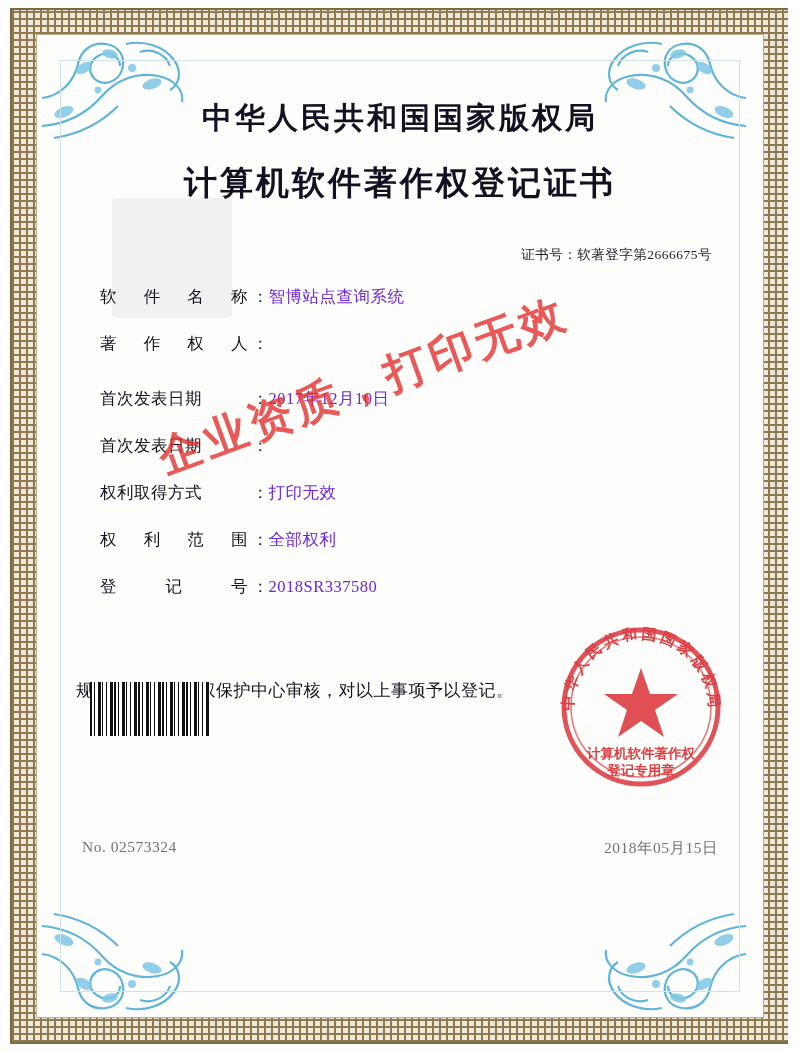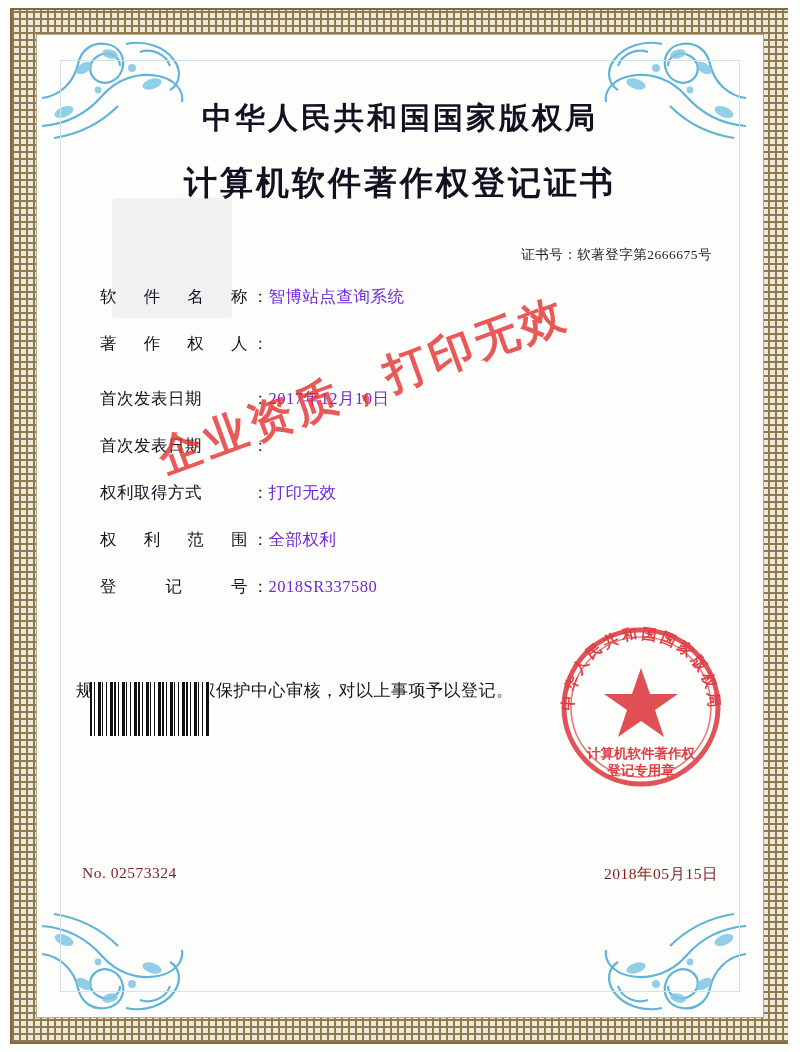--- a/index.html
+++ b/index.html
@@ -183,25 +183,25 @@
     width: 178px;
     height: 178px;
     opacity: 0.88;
   }
 
   
   .footer {
     position: absolute;
     left: 82px;
     right: 70px;
-    top: 864px;
+    top: 838px;
     display: flex;
     justify-content: space-between;
     font-size: 15.5px;
-    color: #7f1d1d;
+    color: #737373;
     letter-spacing: 0.5px;
   }
 
   
   .watermark {
     position: absolute;
     left: 160px;
     top: 430px;
     transform: rotate(-20deg);
     transform-origin: left center;

